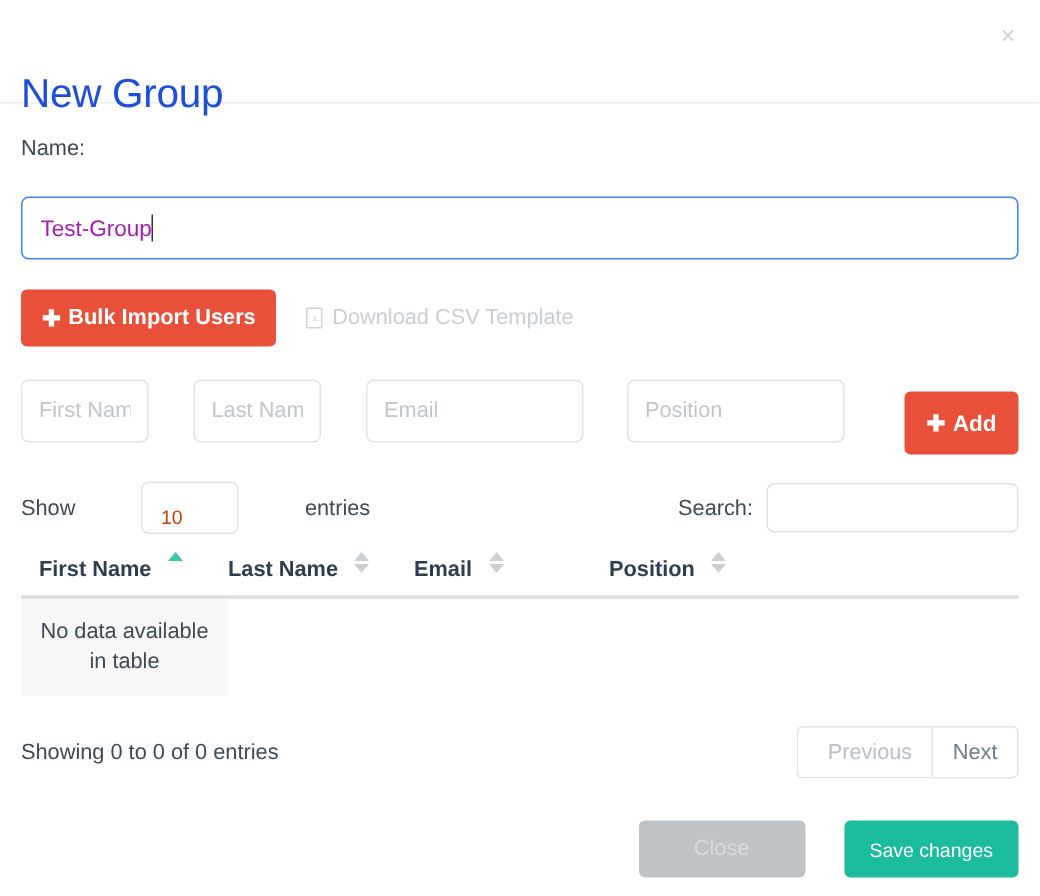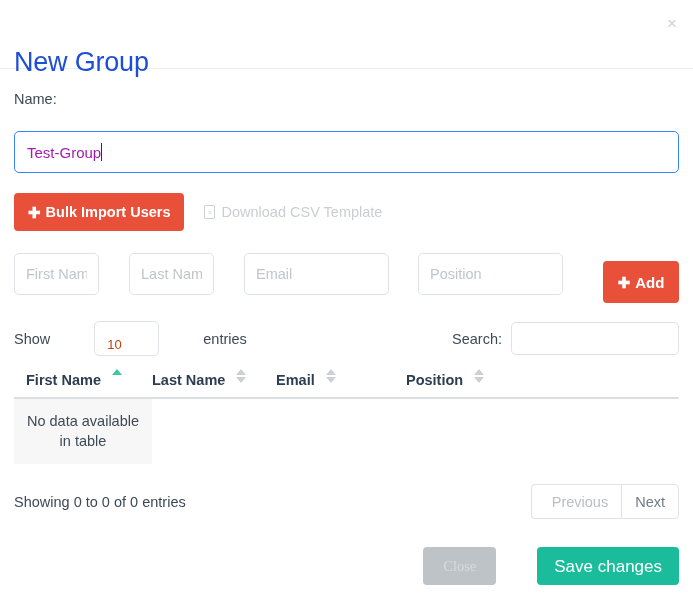--- a/index.html
+++ b/index.html
@@ -321,34 +321,32 @@
     height: 62px;
     padding: 0 14px;
     display: flex;
     align-items: center;
     justify-content: flex-end;
   }
   .btn-close-modal {
     background: #bdc3c7;
     color: #d7dbde;
     height: 38px;
-    padding: 0 20px;
-    margin-right: 5px;
+    padding: 0 37px;
+    margin-right: 26px;
     font-size: 14.5px;
     border-radius: 4px;
-    font-family: Liberation Serif, serif;
   }
   .btn-save {
     background: #1abc9c;
     color: #fff;
     height: 38px;
     padding: 0 17px;
-    font-size: 17px;
+    font-size: 13px;
     border-radius: 4px;
-    margin-left: 36px;
   }
 </style>
 </head>
 <body>
 
 <div class="modal-header">
   <div class="modal-title">New Group</div>
   <button class="close-icon">×</button>
 </div>
 

